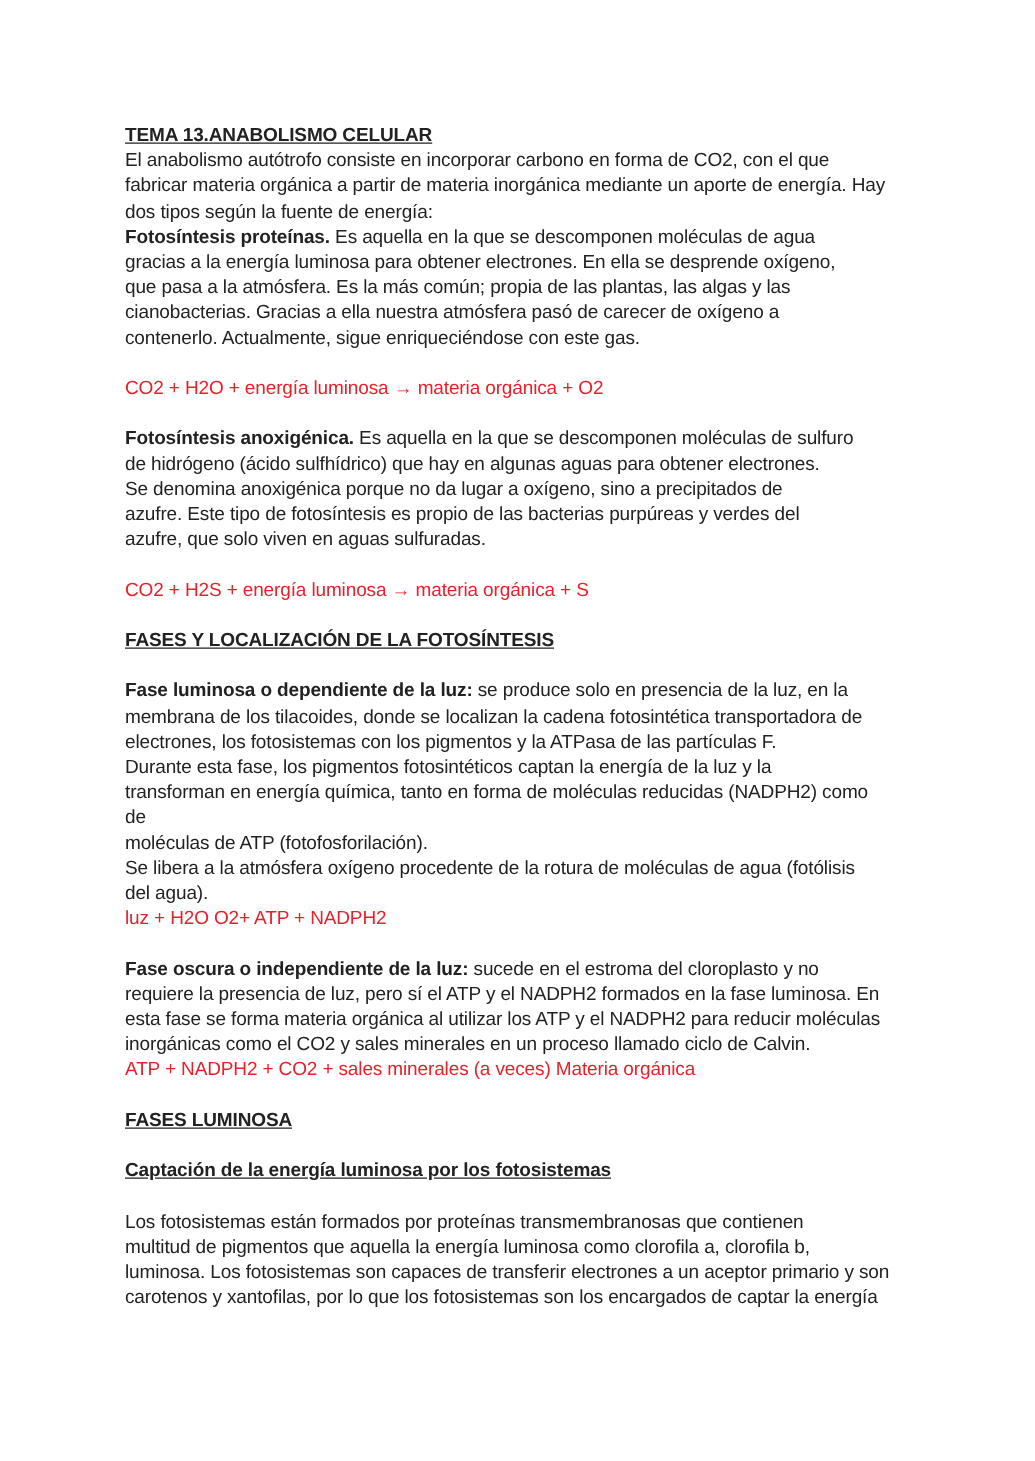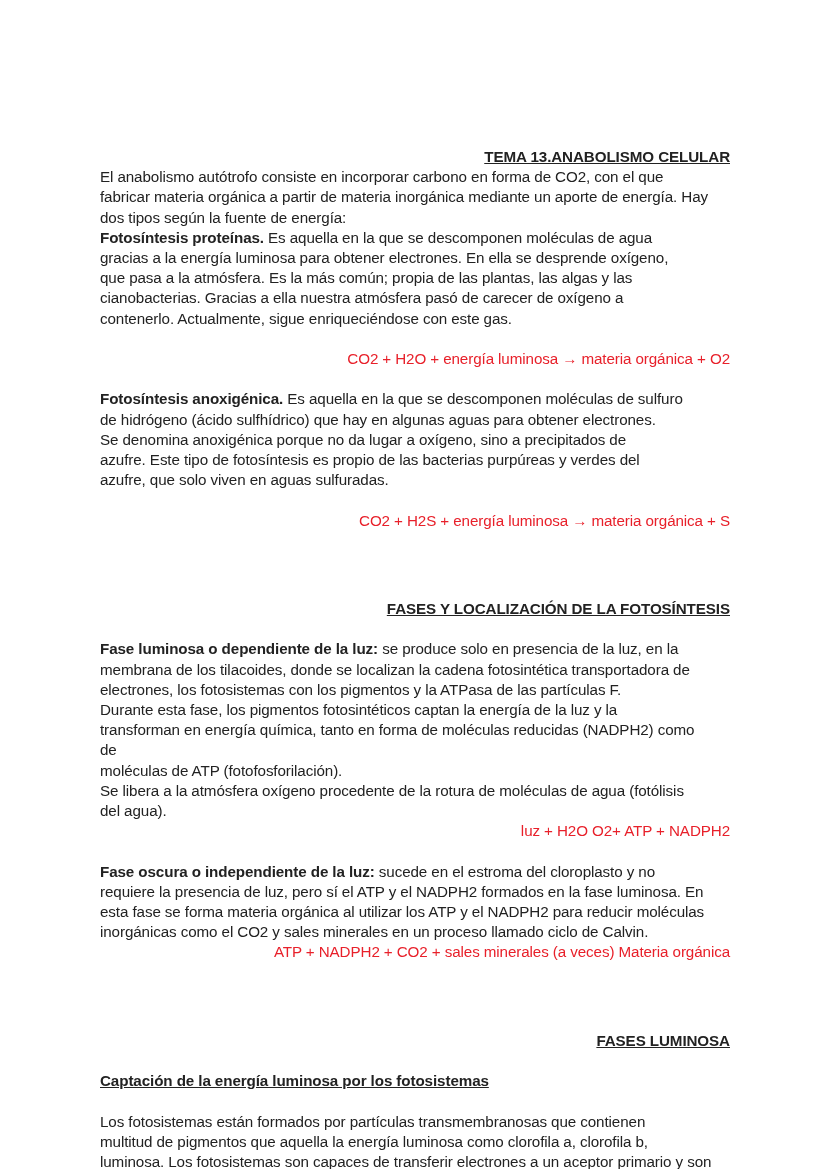--- a/index.html
+++ b/index.html
@@ -3,24 +3,24 @@
 <meta charset="utf-8">
 <style>
   html, body { margin: 0; padding: 0; background: #ffffff; }
   body { width: 828px; height: 1169px; position: relative; overflow: hidden; }
   .page {
     position: absolute; left: 100px; top: 99px; width: 630px;
     font-family: "Liberation Sans", sans-serif; font-size: 15.2px;
     line-height: 20.2px; color: #222222; letter-spacing: -0.1px;
   }
   .line { white-space: nowrap; }
-  .center { text-align: right; margin-top: 48px; }
+  .center { text-align: left; }
   .h { font-weight: bold; text-decoration: underline; }
   .b { font-weight: bold; }
-  .red { color: #e8202a; text-align: right; }
+  .red { color: #e8202a; }
   .gap { height: 20.2px; }
 </style>
 </head>
 <body>
 
 <div class="page">
   <div class="line center h">TEMA 13.ANABOLISMO CELULAR</div>
   <div class="line">El anabolismo autótrofo consiste en incorporar carbono en forma de CO2, con el que</div>
   <div class="line">fabricar materia orgánica a partir de materia inorgánica mediante un aporte de energía. Hay</div>
   <div class="line">dos tipos según la fuente de energía:</div>
@@ -62,17 +62,17 @@
   <div class="line">requiere la presencia de luz, pero sí el ATP y el NADPH2 formados en la fase luminosa. En</div>
   <div class="line">esta fase se forma materia orgánica al utilizar los ATP y el NADPH2 para reducir moléculas</div>
   <div class="line">inorgánicas como el CO2 y sales minerales en un proceso llamado ciclo de Calvin.</div>
   <div class="line red">ATP + NADPH2 + CO2 + sales minerales (a veces)  Materia orgánica</div>
   <div class="gap"></div>
 
   <div class="line center h">FASES LUMINOSA</div>
   <div class="gap"></div>
   <div class="line h">Captación de la energía luminosa por los fotosistemas</div>
   <div class="gap"></div>
-  <div class="line">Los fotosistemas están formados por partículas transmembranosas que contienen</div>
+  <div class="line">Los fotosistemas están formados por proteínas transmembranosas que contienen</div>
   <div class="line">multitud de pigmentos que aquella la energía luminosa como clorofila a, clorofila b,</div>
   <div class="line">luminosa. Los fotosistemas son capaces de transferir electrones a un aceptor primario y son</div>
   <div class="line">carotenos y xantofilas, por lo que los fotosistemas son los encargados de captar la energía</div>
 </div>
 
 </body></html>

